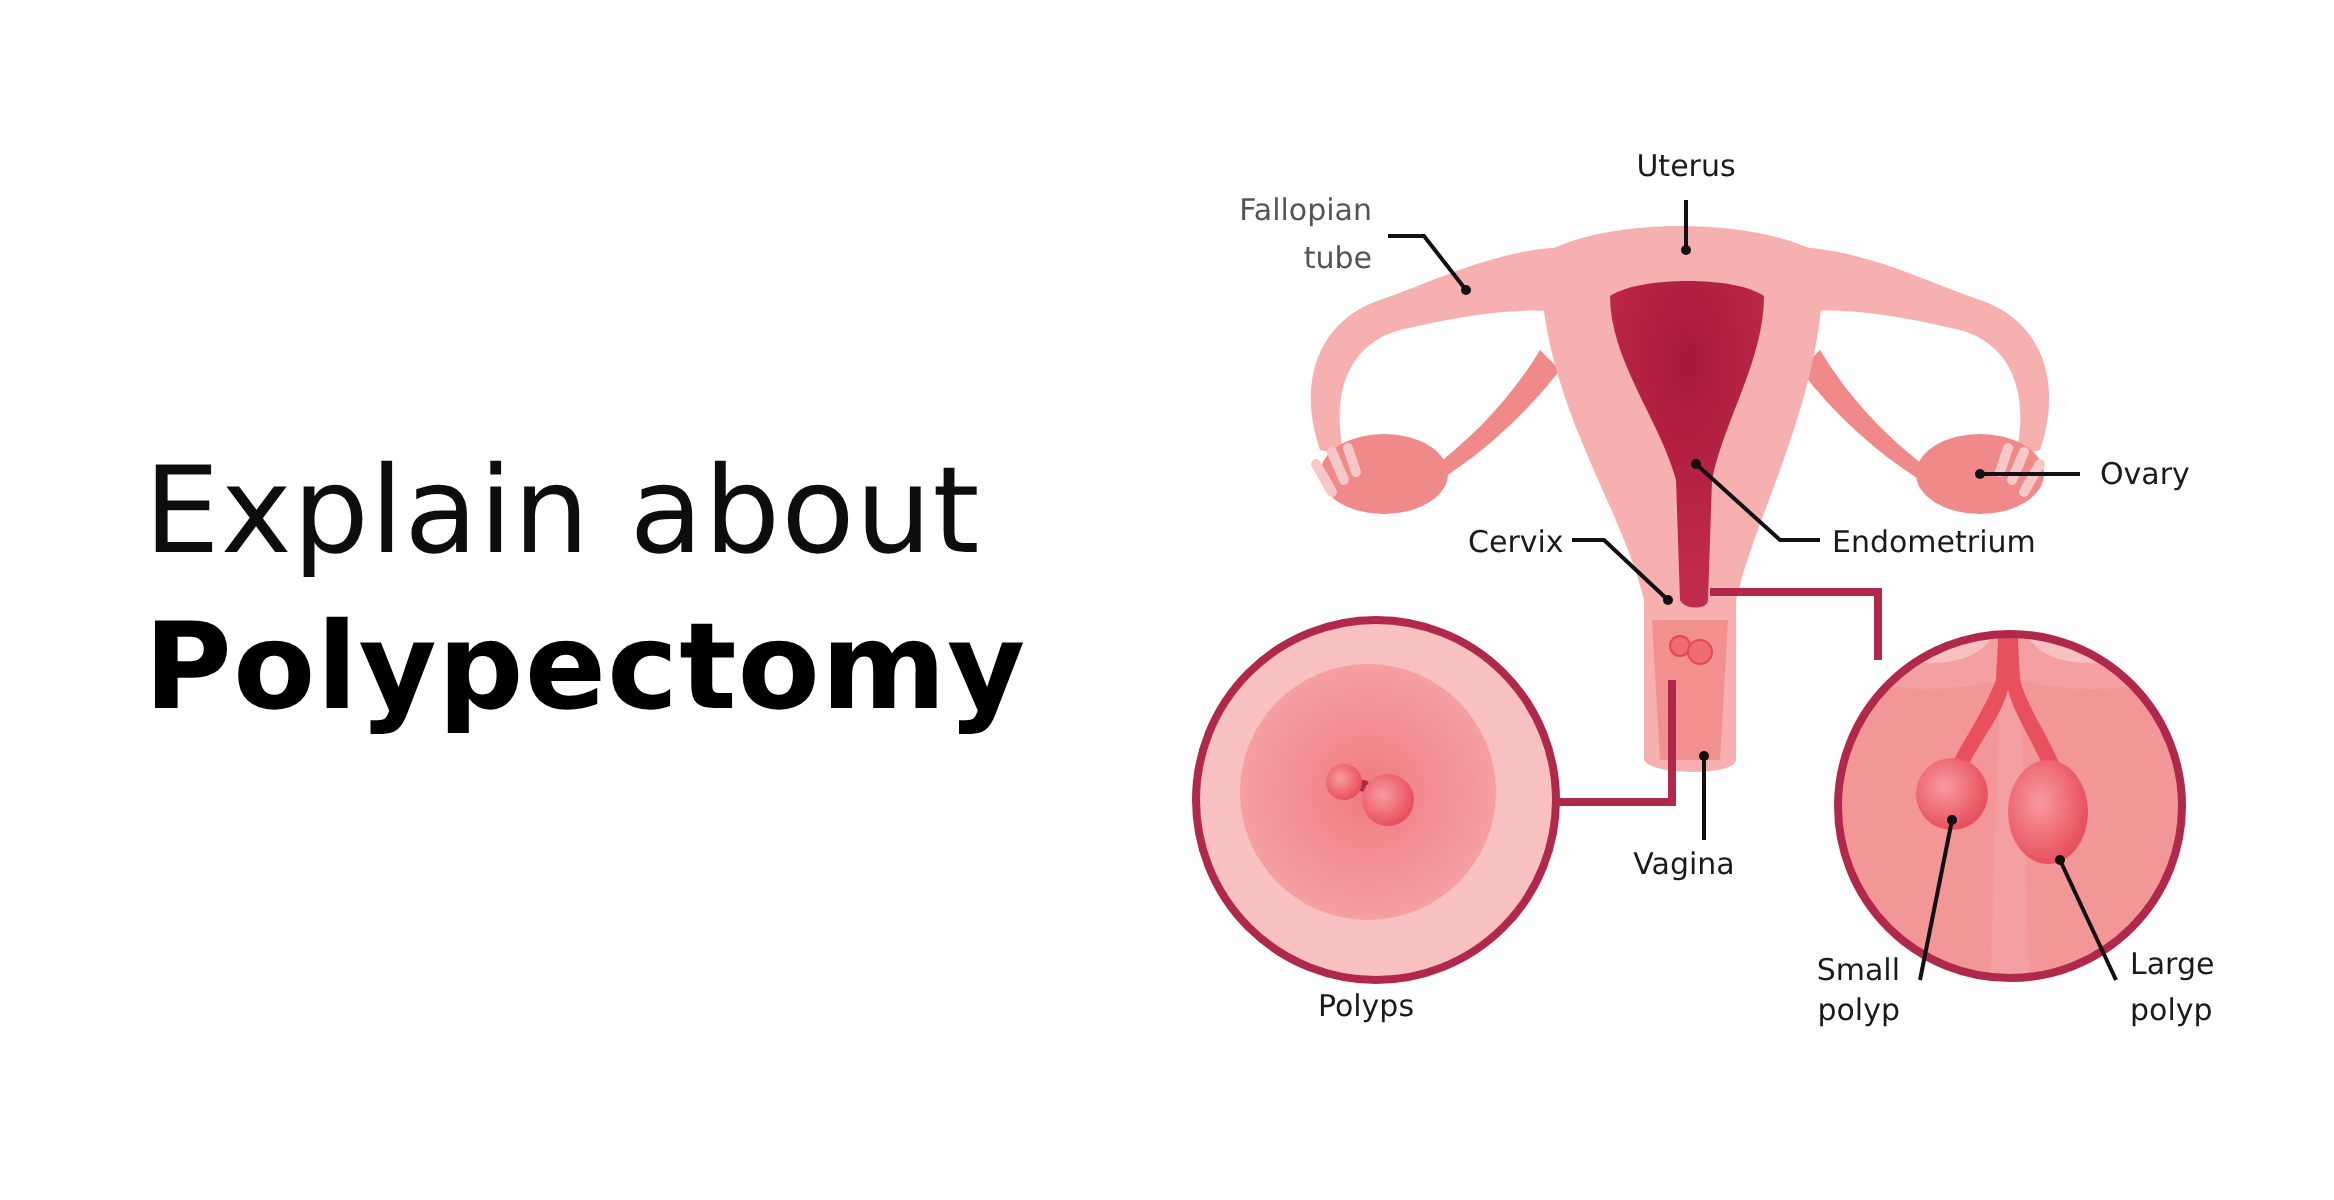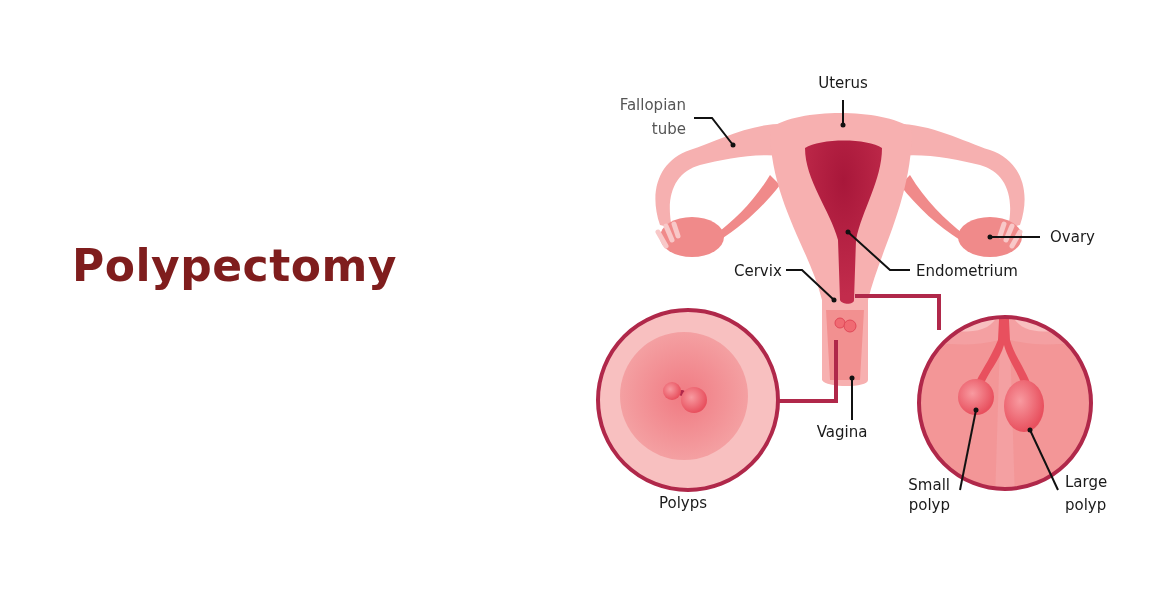--- a/index.html
+++ b/index.html
@@ -6,29 +6,30 @@
     body {
       width: 1167px; height: 600px; background: #ffffff; position: relative; overflow: hidden;
       font-family: "DejaVu Sans", sans-serif;
     }
     .headline {
       position: absolute; left: 72px; top: 226px; margin: 0;
       font-family: "DejaVu Sans", sans-serif; font-weight: normal;
       line-height: 1;
     }
     .headline .line1 { display: block; font-size: 60px; color: #0d0d0d; letter-spacing: 0.5px; }
-    .headline .line2 { display: block; font-size: 44px; color: #7f1d1d; font-weight: bold; margin-top: 18px; letter-spacing: 0.5px; }
+    .headline .line2 { display: block; font-size: 60px; color: #000000; font-weight: bold; margin-top: 18px; letter-spacing: 0.5px; }
     svg.diagram { position: absolute; left: 0; top: 0; }
     .lbl { font-family: "DejaVu Sans", sans-serif; font-size: 15px; fill: #1a1a1a; }
     .lbl-grey { font-family: "DejaVu Sans", sans-serif; font-size: 15px; fill: #555555; }
   </style>
 </head>
 <body>
 
 <h1 class="headline">
+  <span class="line1">Explain about</span>
   <span class="line2">Polypectomy</span>
 </h1>
 
 <svg class="diagram" width="1167" height="600" viewBox="0 0 1167 600" xmlns="http://www.w3.org/2000/svg">
   <defs>
     <radialGradient id="endoGrad" cx="50%" cy="25%" r="70%">
       <stop offset="0%" stop-color="#a8173a"></stop>
       <stop offset="100%" stop-color="#c22c4c"></stop>
     </radialGradient>
     <radialGradient id="innerCircle" cx="50%" cy="50%" r="50%">

